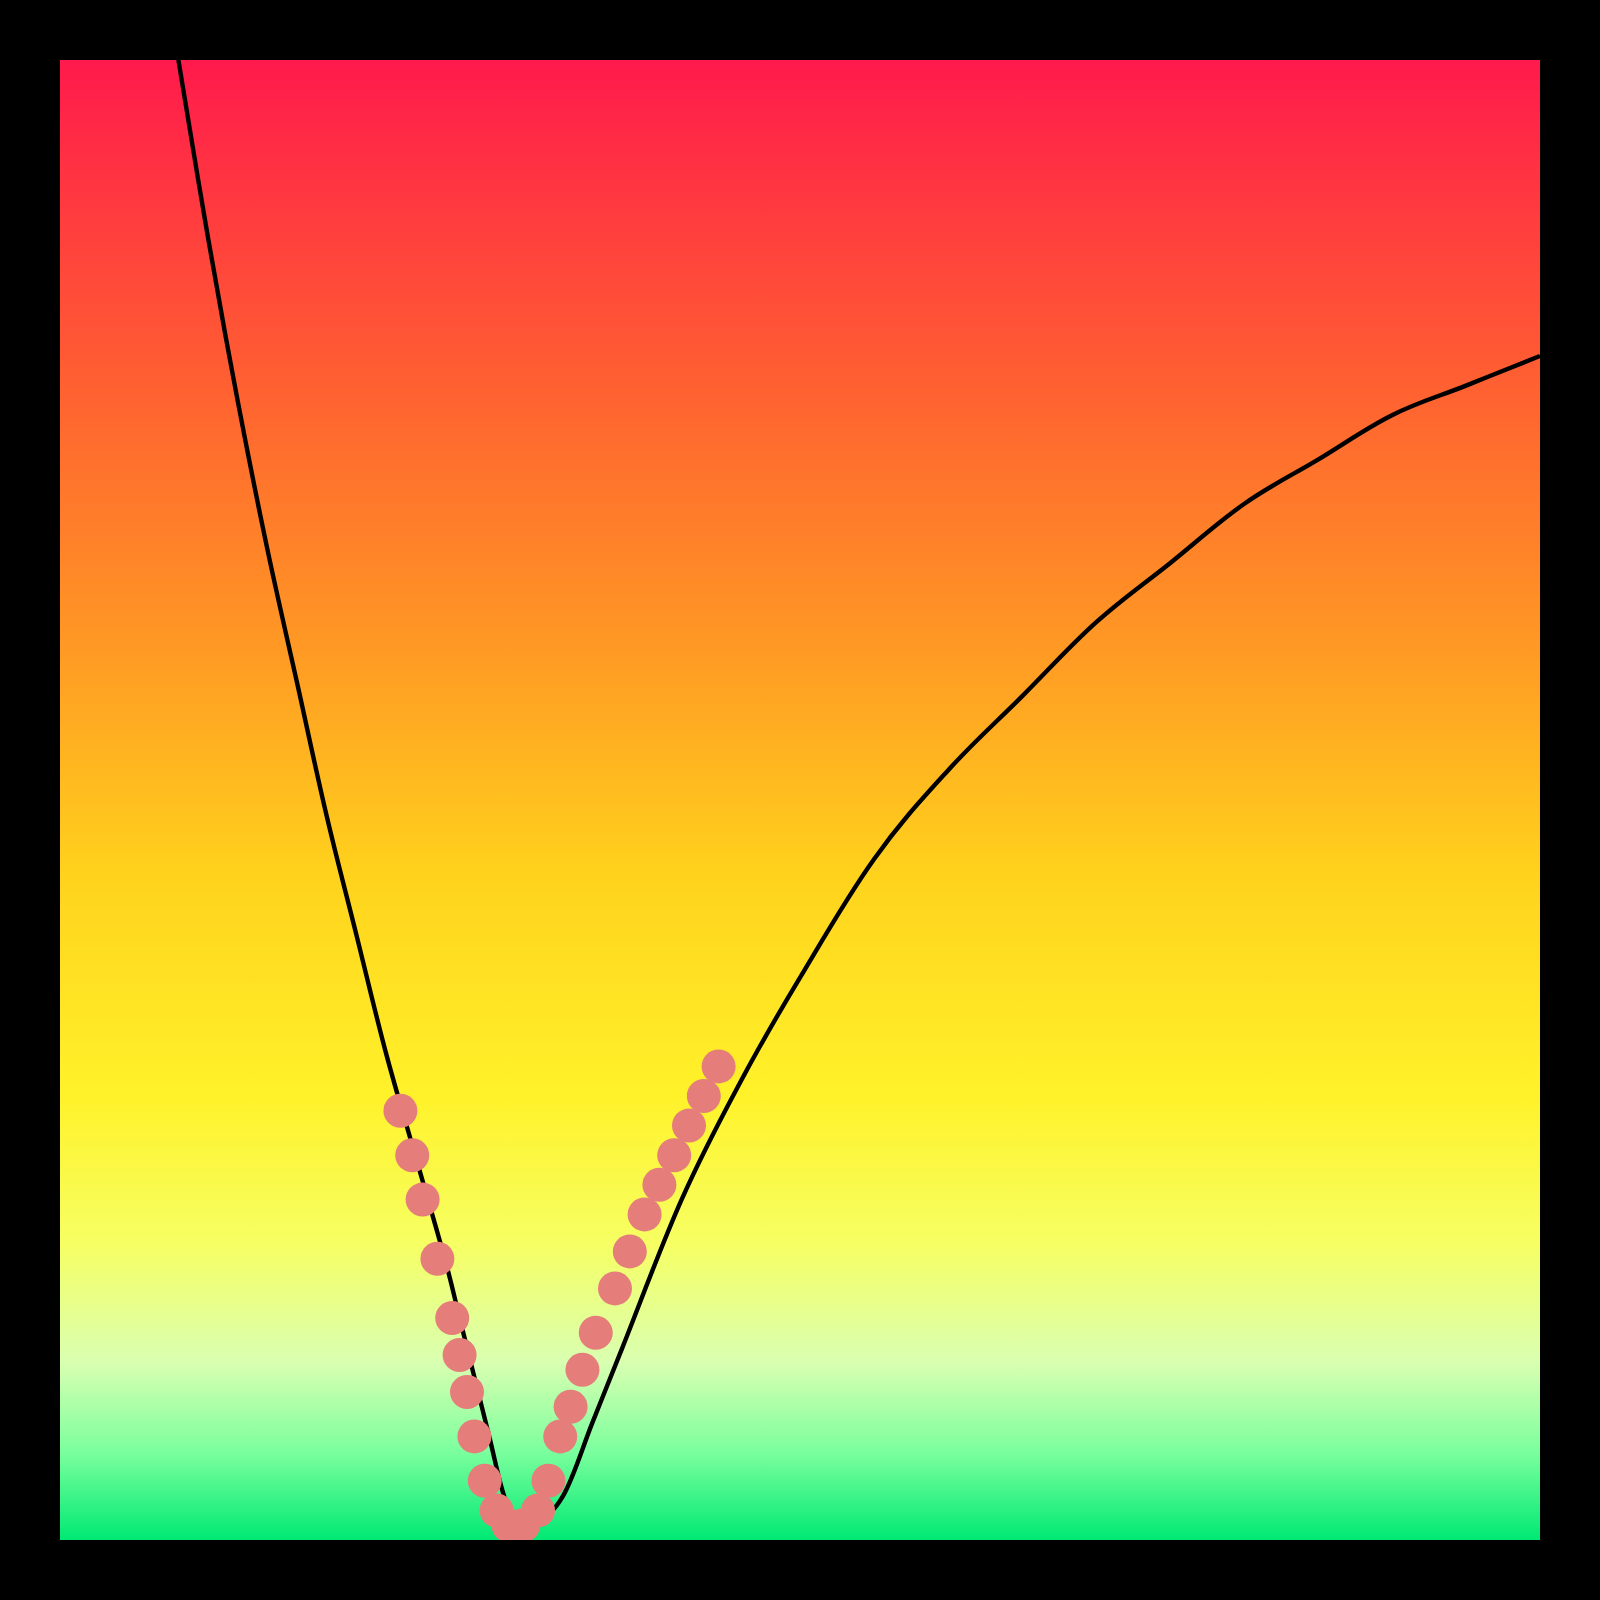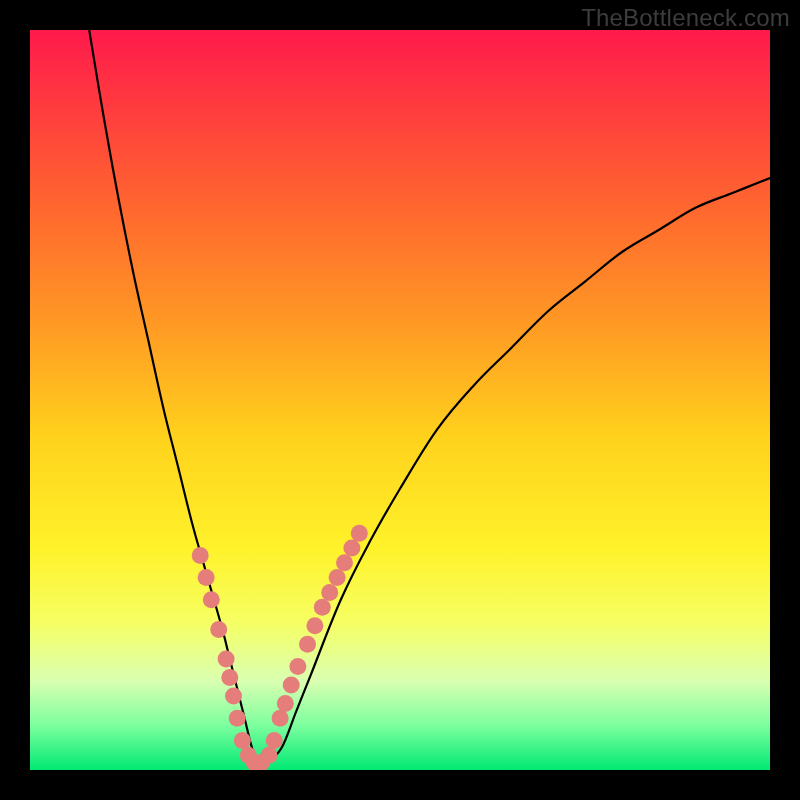--- a/index.html
+++ b/index.html
@@ -35,21 +35,20 @@
     font-weight: 500;
     letter-spacing: 0.2px;
     user-select: none;
   }
   svg { display: block; }
 </style>
 </head>
 <body>
 
 <div class="frame">
-  <div class="watermark">TheBottleneck.com</div>
 
   <div class="plot">
     <svg id="chart-svg" width="740" height="740" viewBox="0 0 740 740" preserveAspectRatio="none">
       <defs>
         <linearGradient id="bg-grad" x1="0" y1="0" x2="0" y2="1">
             <stop offset="0%" stop-color="#ff1a4c"></stop>
             <stop offset="10%" stop-color="#ff3a3f"></stop>
             <stop offset="25%" stop-color="#ff6a2e"></stop>
             <stop offset="40%" stop-color="#ff9a24"></stop>
             <stop offset="55.00000000000001%" stop-color="#ffd21c"></stop>

